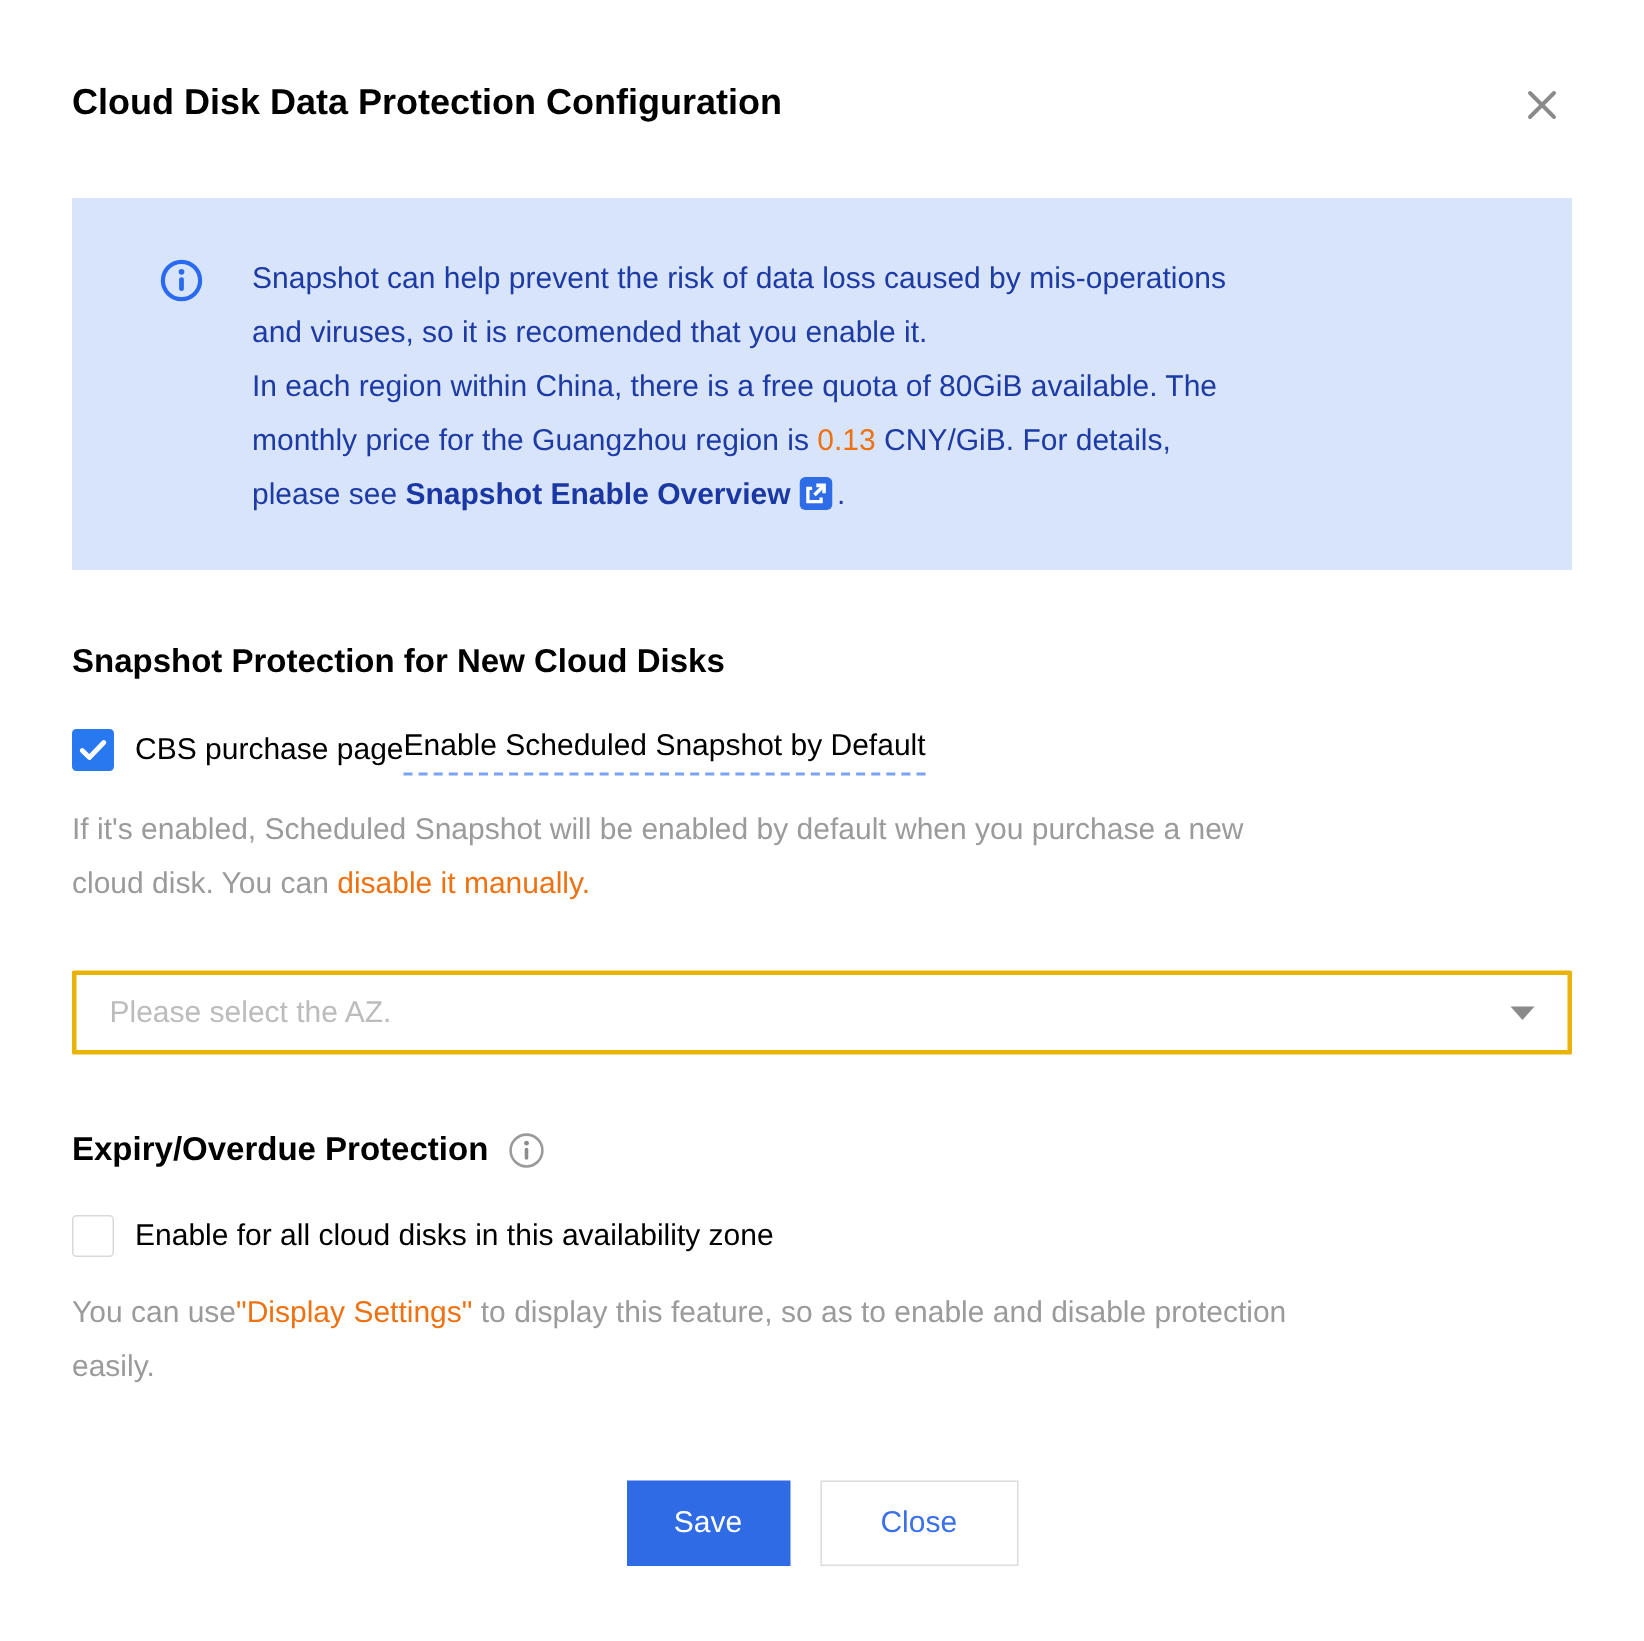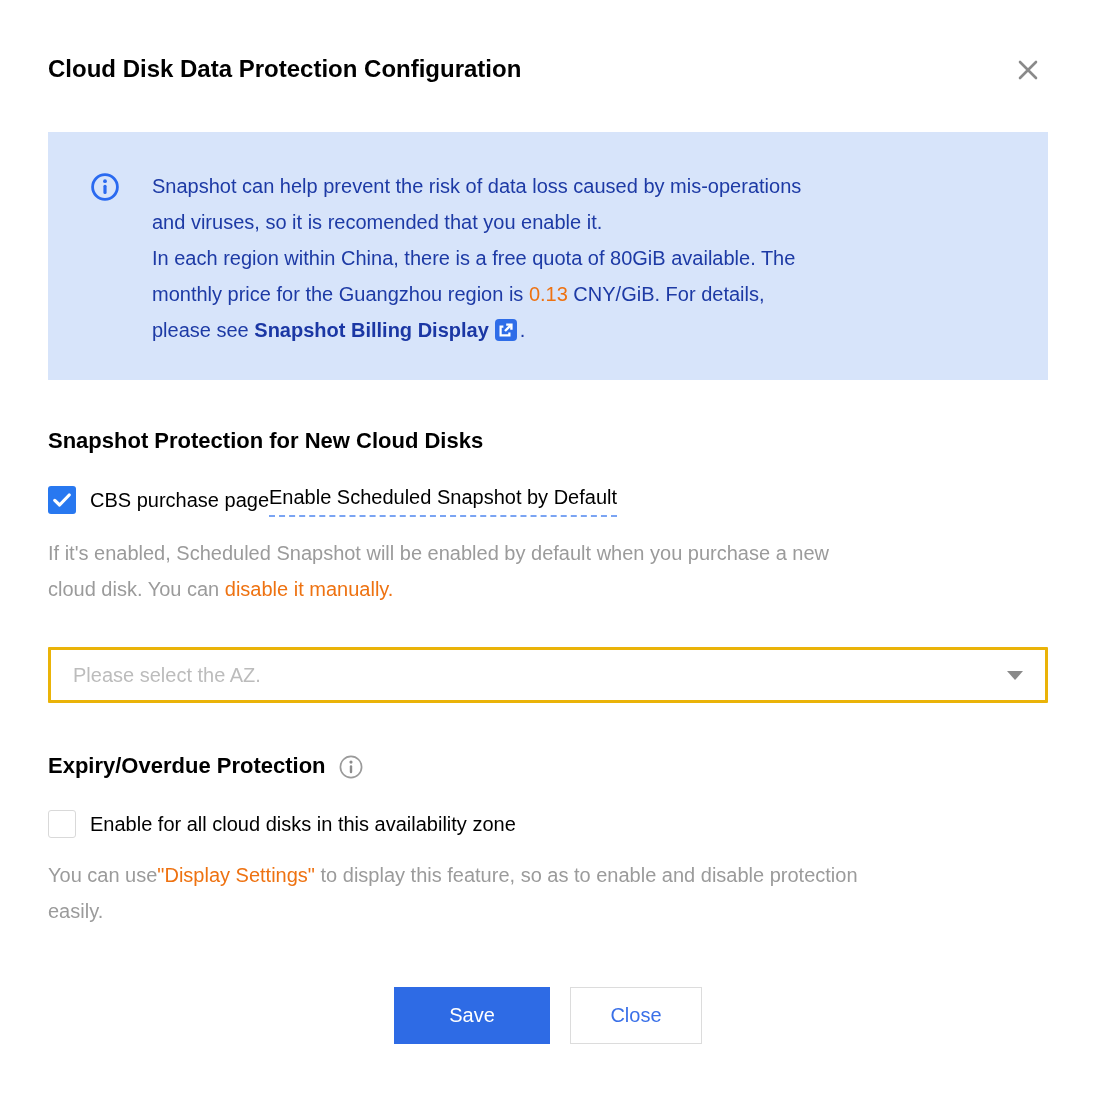--- a/index.html
+++ b/index.html
@@ -16,21 +16,21 @@
   .dlg-header { display: flex; justify-content: space-between; align-items: flex-start; }
   .dlg-title { font-size: 24px; font-weight: bold; line-height: 30px; }
   .close-btn { margin-top: 2px; margin-right: 6px; cursor: pointer; line-height: 0; }
 
   
   .info-banner {
     margin-top: 48px;
     background: #d7e4fa;
     display: flex;
     gap: 32px;
-    padding: 36px 40px 32px 42px;
+    padding: 36px 40px 32px 58px;
     box-sizing: border-box;
   }
   .info-icon { flex: none; margin-top: 4px; line-height: 0; }
   .banner-text { font-size: 20px; line-height: 36px; color: #1d3aa5; }
   .banner-text .ln { white-space: pre-line; }
   .price { color: #ee7211; }
   .billing-link { font-weight: bold; color: #1b37a4; cursor: pointer; }
   .ext-icon { display: inline-block; vertical-align: -4px; margin: 0 3px 0 6px; line-height: 0; cursor: pointer; }
 
   
@@ -73,21 +73,21 @@
     border-top: 9px solid #8a8a8a;
   }
 
   
   .footer { display: flex; justify-content: center; gap: 20px; margin-top: 58px; }
   .btn {
     height: 57px; box-sizing: border-box; font-size: 20px;
     display: flex; align-items: center; justify-content: center;
     cursor: pointer; font-family: inherit;
   }
-  .btn-save { width: 156px; background: #2e6be5; color: #ffffff; border: none; }
+  .btn-save { width: 109px; background: #2e6be5; color: #ffffff; border: none; }
   .btn-close { width: 132px; background: #ffffff; border: 1px solid #dcdcdc; color: #3a70e8; }
 </style>
 </head>
 <body>
 
 <div class="dialog">
 
   <div class="dlg-header">
     <div class="dlg-title">Cloud Disk Data Protection Configuration</div>
     <span class="close-btn">
@@ -103,21 +103,21 @@
         <circle cx="15" cy="15" r="12.4" fill="none" stroke="#2a6af0" stroke-width="2.8"></circle>
         <circle cx="15" cy="9.2" r="1.9" fill="#2a6af0"></circle>
         <rect x="13.4" y="12.8" width="3.2" height="9.2" rx="1.5" fill="#2a6af0"></rect>
       </svg>
     </span>
     <div class="banner-text">
       <div class="ln">Snapshot can help prevent the risk of data loss caused by mis-operations
 and viruses, so it is recomended that you enable it.</div>
       <div class="ln"><span>In each region within China, there is a free quota of 80GiB available. The
 monthly price for the Guangzhou region is </span><span class="price">0.13</span><span> CNY/GiB. For details,
-please see </span><span class="billing-link">Snapshot Billing Display</span><span class="ext-icon"><svg width="22" height="22" viewBox="0 0 22 22">
+please see </span><span class="billing-link">Snapshot Enable Overview</span><span class="ext-icon"><svg width="22" height="22" viewBox="0 0 22 22">
               <rect width="22" height="22" rx="4" fill="#2f6de8"></rect>
               <path d="M8.4 7.6 H5.6 V16.4 H14.4 V13.6" stroke="#ffffff" stroke-width="2.2" fill="none"></path>
               <path d="M10 12 L16 6" stroke="#ffffff" stroke-width="2.4"></path>
               <path d="M11.2 5.6 H16.4 V10.8" stroke="#ffffff" stroke-width="2.4" fill="none"></path>
             </svg></span><span>.</span></div>
     </div>
   </div>
 
   <div class="section-heading mt-46">Snapshot Protection for New Cloud Disks</div>
 

